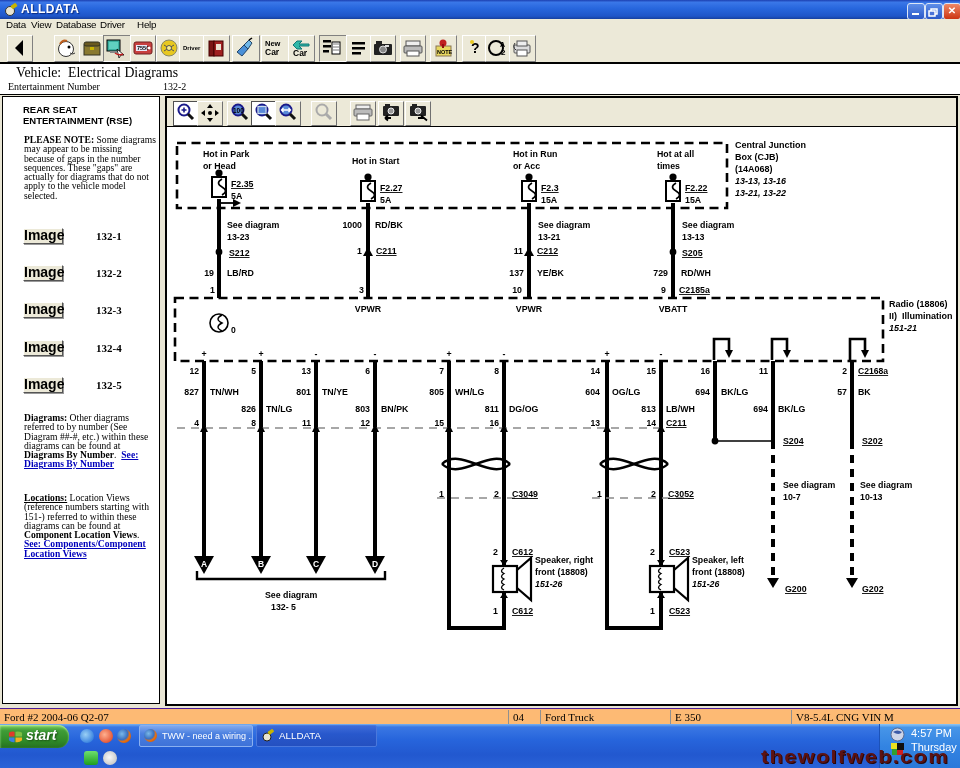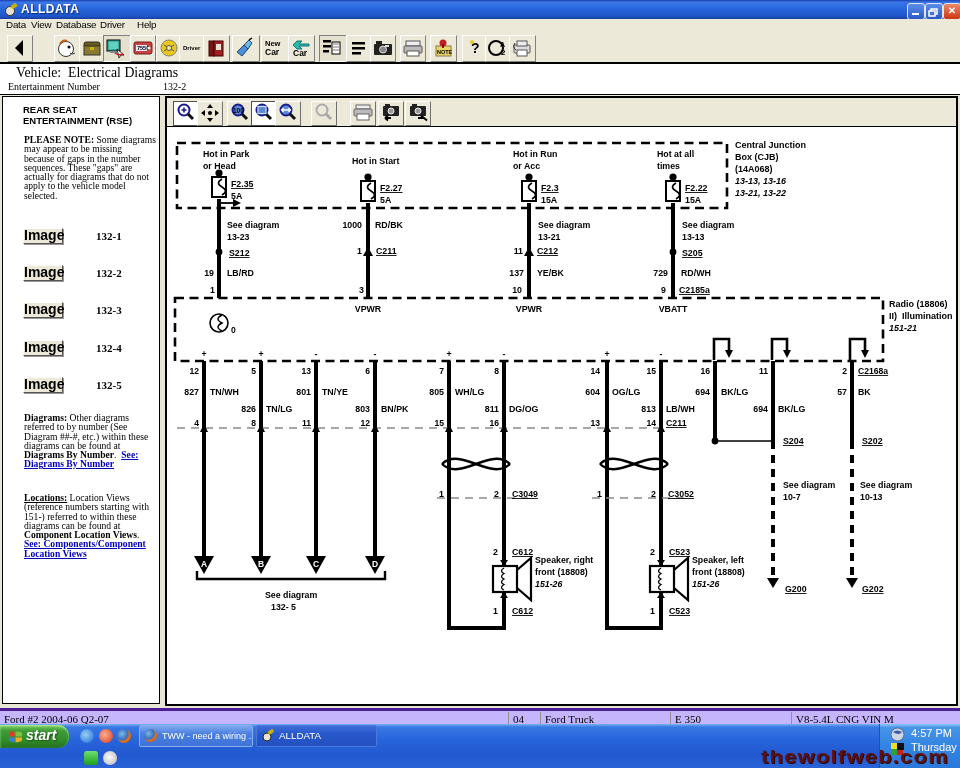--- a/index.html
+++ b/index.html
@@ -34,21 +34,21 @@
 .imgbtn{position:absolute;left:20px;width:38px;height:14px;background:#ece9d8;
   border-top:1px solid #fff;border-left:1px solid #fff;border-right:1px solid #555;border-bottom:1px solid #555;
   box-shadow:1px 1px 0 #999;
   font-size:14px;font-weight:bold;text-align:center;line-height:13px;}
 .imglbl{position:absolute;left:77px;font-family:"Liberation Serif",serif;font-size:11px;font-weight:bold;margin-left:16px;}
 #main{left:165px;top:0px;width:789px;height:606px;background:#fff;border:2px solid #000;}
 #ztool{left:0px;top:0px;width:789px;height:28px;background:#ece9d8;border-bottom:1px solid #000;}
 .zbtn{position:absolute;top:3px;width:24px;height:23px;background:#ece9d8;
   border-top:1px solid #fff;border-left:1px solid #fff;border-right:1px solid #707070;border-bottom:1px solid #707070;}
 .zbtn.act{background:#fff;border:1px solid #505050;}
-#status{left:0;top:708px;width:960px;height:16px;background:#c4b5fd;border-top:3px solid #4c1d95;
+#status{left:0;top:708px;width:960px;height:16px;background:#fdba74;border-top:1px solid #4c1d95;
   font-family:"Liberation Serif",serif;font-size:11px;}
 #status span{position:absolute;top:2px;}
 #status .sep{position:absolute;top:1px;width:1px;height:14px;background:#909090;}
 #taskbar{left:0;top:724px;width:936px;height:44px;
   background:linear-gradient(180deg,#79b1ef 0%,#3a77e4 7%,#2765dc 35%,#2258cf 70%,#2a63d8 100%);}
 #startbtn{left:0;top:1px;width:69px;height:23px;border-radius:0 11px 11px 0;
   background:linear-gradient(180deg,#7ed060 0%,#3f9c37 25%,#2f8a28 70%,#256f20 100%);
   box-shadow:inset 0 1px 2px #b8f0a0;}
 #startbtn .stxt{left:26px;top:2px;color:#fff;font-size:14px;font-weight:bold;font-style:italic;
   text-shadow:1px 1px 2px #1a4a12;}

